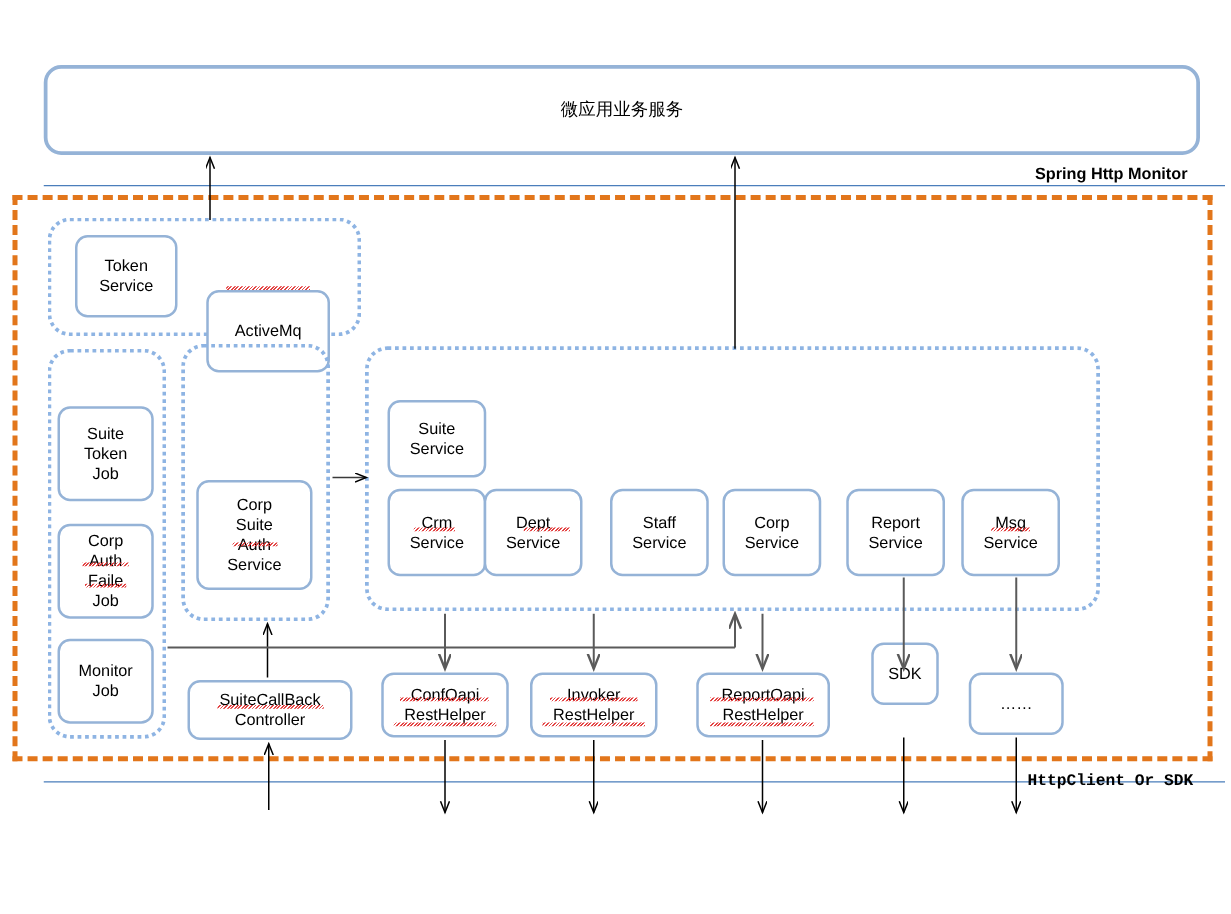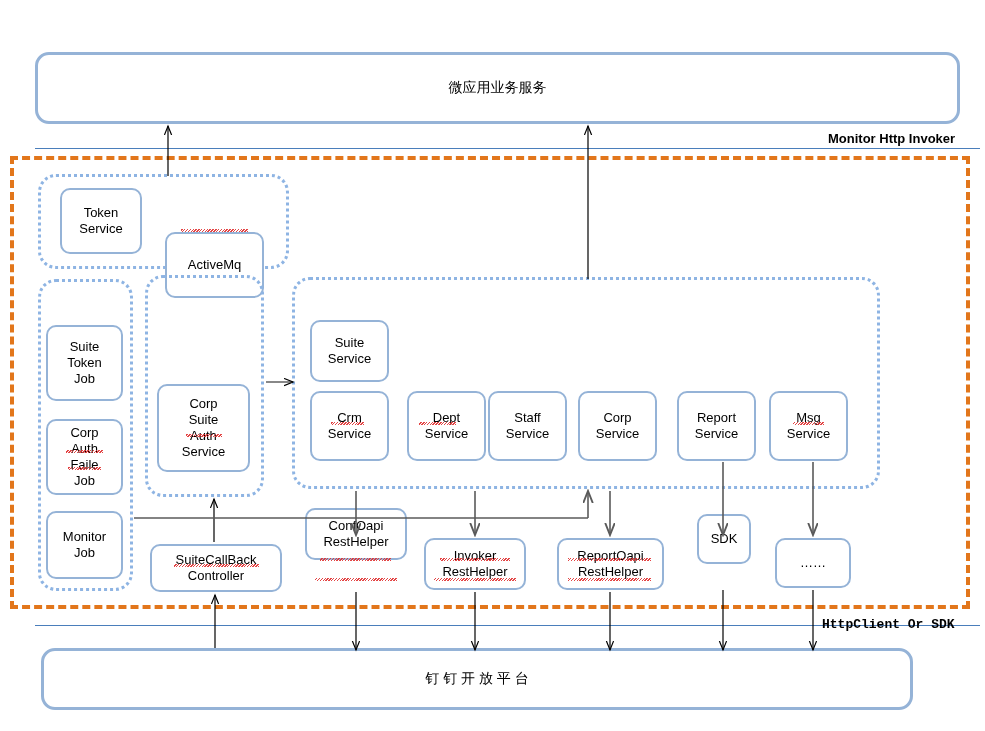--- a/index.html
+++ b/index.html
@@ -108,21 +108,21 @@
 </head>
 <body>
 
 <div id="canvas">
 
   <div class="rbox bigbox" style="left:35px; top:52px; width:925px; height:72px;">
     <span>微应用业务服务</span>
   </div>
 
   <div class="blueline" style="left:35px; top:148px; width:945px;"></div>
-  <div class="sep-label" style="left:828px; top:131px;">Monitor Http Invoker</div>
+  <div class="sep-label" style="left:828px; top:131px;">Spring Http Monitor</div>
 
   <div class="orange-boundary" style="left:10px; top:156px; width:960px; height:453px;"></div>
 
   <div class="dotgroup" style="left:38px; top:174px; width:251px; height:95px;"></div>
   <div class="rbox" style="left:60px; top:188px; width:82px; height:66px;">
     <span>Token
 Service</span>
   </div>
   <div class="rbox" style="left:165px; top:188px; width:99px; height:66px;margin-top:44px;">
     <span>ActiveMq</span>
@@ -163,21 +163,21 @@
     <span>Suite
 Service</span>
   </div>
 
   <div class="rbox" style="left:310px; top:391px; width:79px; height:70px;">
     <span>Crm
 Service</span>
   </div>
   <div class="squiggle" style="left:331px; top:422px; width:33px;"></div>
 
-  <div class="rbox" style="left:407px; top:391px; width:79px; height:70px;">
+  <div class="rbox" style="left:387px; top:391px; width:79px; height:70px;">
     <span>Dept
 Service</span>
   </div>
   <div class="squiggle" style="left:419px; top:422px; width:37px;"></div>
 
   <div class="rbox" style="left:488px; top:391px; width:79px; height:70px;">
     <span>Staff
 Service</span>
   </div>
 
@@ -196,21 +196,21 @@
 Service</span>
   </div>
   <div class="squiggle" style="left:793px; top:422px; width:31px;"></div>
 
   <div class="rbox" style="left:150px; top:544px; width:132px; height:48px;align-items:center;">
     <span>SuiteCallBack
 Controller</span>
   </div>
   <div class="squiggle" style="left:174px; top:564px; width:85px;"></div>
 
-  <div class="rbox" style="left:305px; top:508px; width:102px; height:52px;">
+  <div class="rbox" style="left:305px; top:538px; width:102px; height:52px;">
     <span>ConfOapi
 RestHelper</span>
   </div>
   <div class="squiggle" style="left:320px; top:558px; width:71px;"></div>
   <div class="squiggle" style="left:315px; top:578px; width:82px;"></div>
 
   <div class="rbox" style="left:424px; top:538px; width:102px; height:52px;">
     <span>Invoker
 RestHelper</span>
   </div>
@@ -228,23 +228,20 @@
     <span>SDK</span>
   </div>
 
   <div class="rbox" style="left:775px; top:538px; width:76px; height:50px;">
     <span>……</span>
   </div>
 
   <div class="blueline" style="left:35px; top:625px; width:945px;"></div>
   <div class="sep-label mono" style="left:822px; top:617px;">HttpClient Or SDK</div>
 
-  <div class="rbox bigbox" style="left:41px; top:648px; width:872px; height:62px;">
-    <span>钉 钉 开 放 平 台</span>
-  </div>
 
   <svg class="arrows" viewBox="0 0 985 731" xmlns="http://www.w3.org/2000/svg">
     <defs>
       <marker id="ahead" markerWidth="9" markerHeight="9" refX="7.5" refY="3" orient="auto" markerUnits="strokeWidth">
         <path d="M0,0 L7.5,3 L0,6" fill="none" stroke="#000000" stroke-width="1"></path>
       </marker>
       <marker id="aheadg" markerWidth="9" markerHeight="9" refX="7.5" refY="3" orient="auto" markerUnits="strokeWidth">
         <path d="M0,0 L7.5,3 L0,6" fill="none" stroke="#5a5a5a" stroke-width="1.2"></path>
       </marker>
     </defs>

